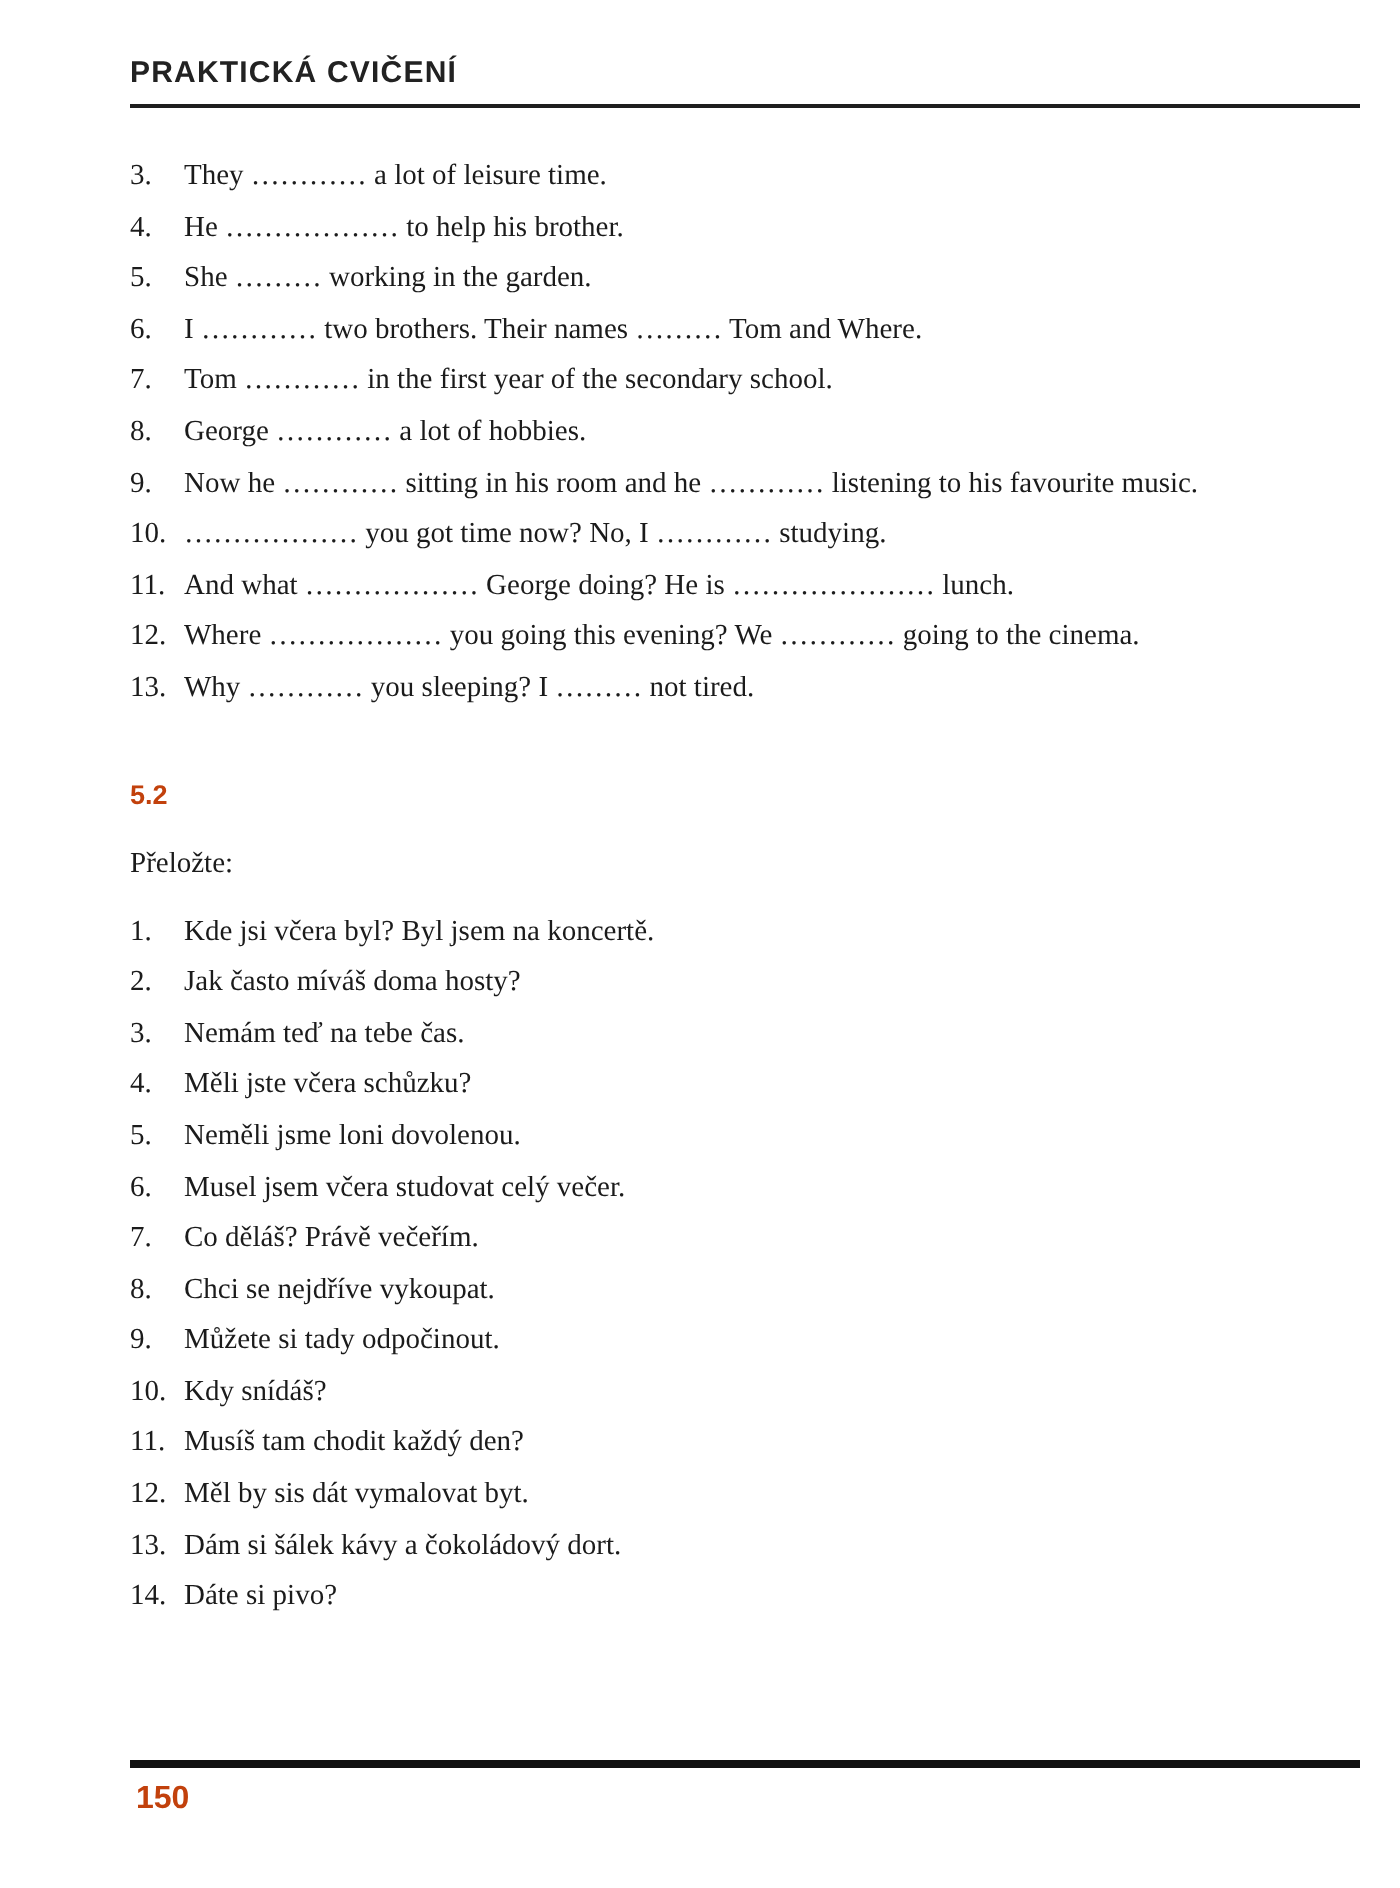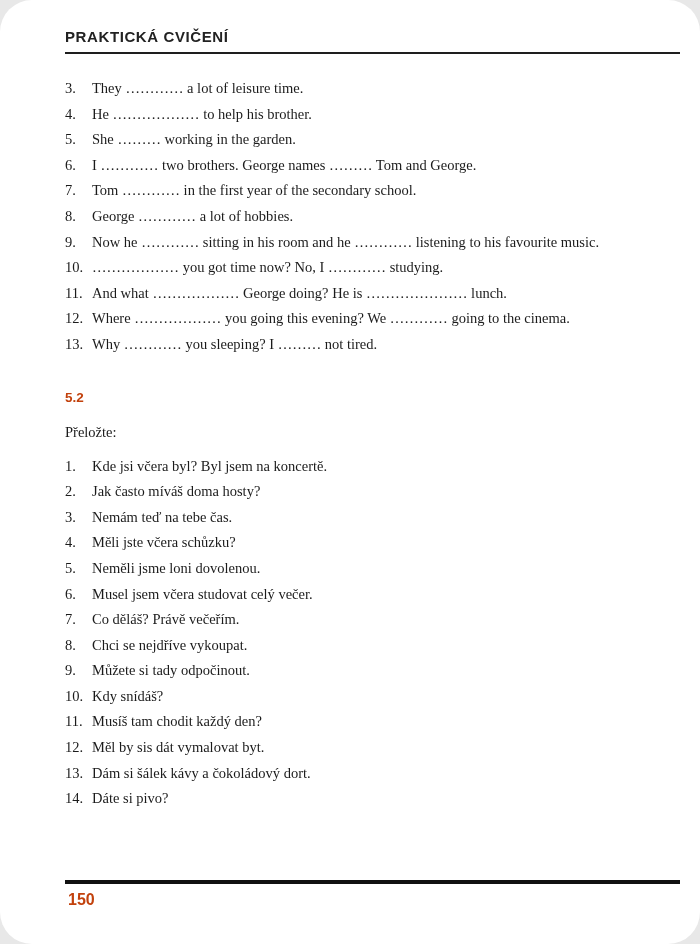--- a/index.html
+++ b/index.html
@@ -9,21 +9,20 @@
     font-family: "Liberation Serif", serif;
   }
   .page {
     position: relative;
     width: 700px;
     height: 944px;
     margin: 0 auto;
     background: #ffffff;
     color: #1b1b1b;
     overflow: hidden;
-    border-radius: 32px;
   }
   .header {
     position: absolute;
     top: 28px;
     left: 65px;
     right: 20px;
     border-bottom: 2px solid #1e1e1e;
     padding-bottom: 6px;
   }
   .header-title {
@@ -101,21 +100,21 @@
       <div class="row">
         <span class="num">4.</span>
         <span class="txt">He ……………… to help his brother.</span>
       </div>
       <div class="row">
         <span class="num">5.</span>
         <span class="txt">She ……… working in the garden.</span>
       </div>
       <div class="row">
         <span class="num">6.</span>
-        <span class="txt">I ………… two brothers. George names ……… Tom and George.</span>
+        <span class="txt">I ………… two brothers. Their names ……… Tom and Where.</span>
       </div>
       <div class="row">
         <span class="num">7.</span>
         <span class="txt">Tom ………… in the first year of the secondary school.</span>
       </div>
       <div class="row">
         <span class="num">8.</span>
         <span class="txt">George ………… a lot of hobbies.</span>
       </div>
       <div class="row">

